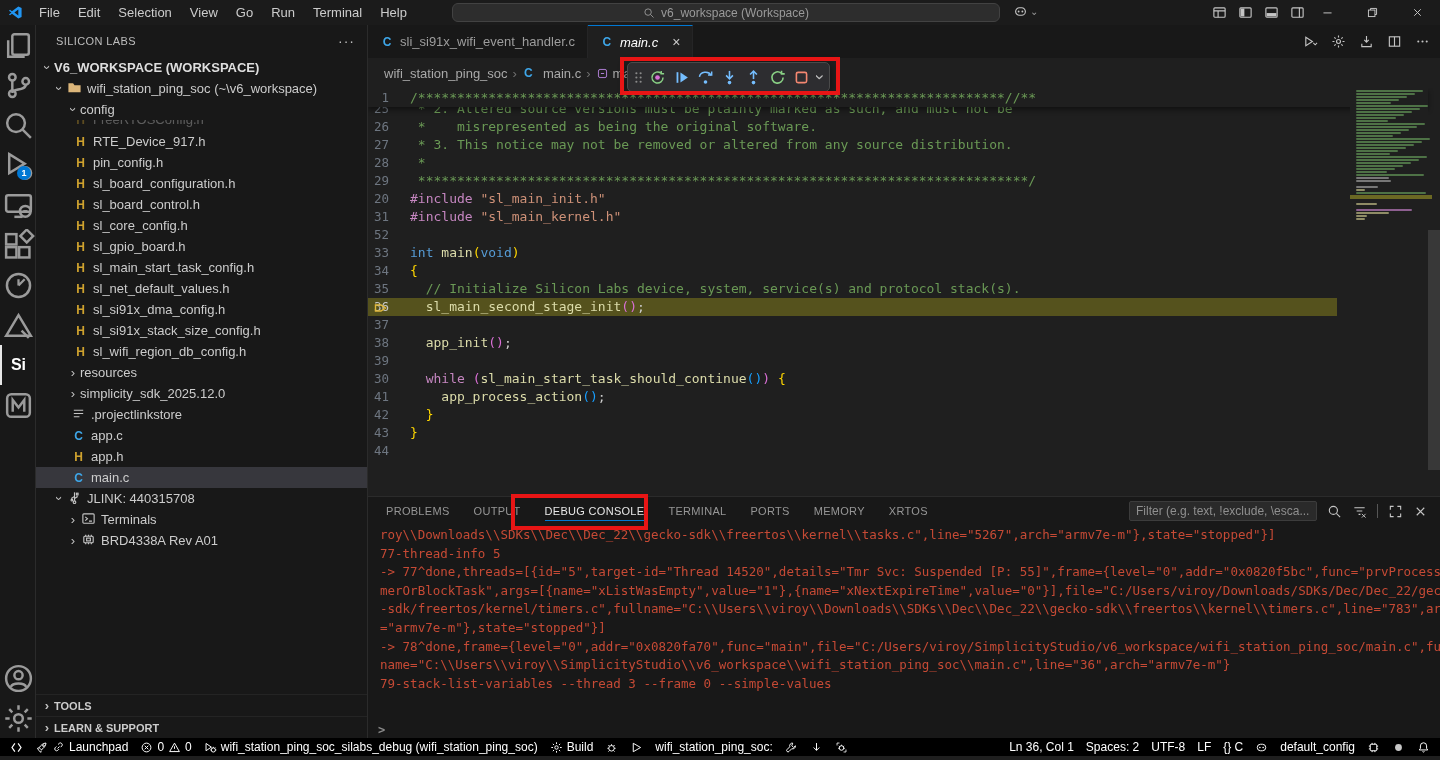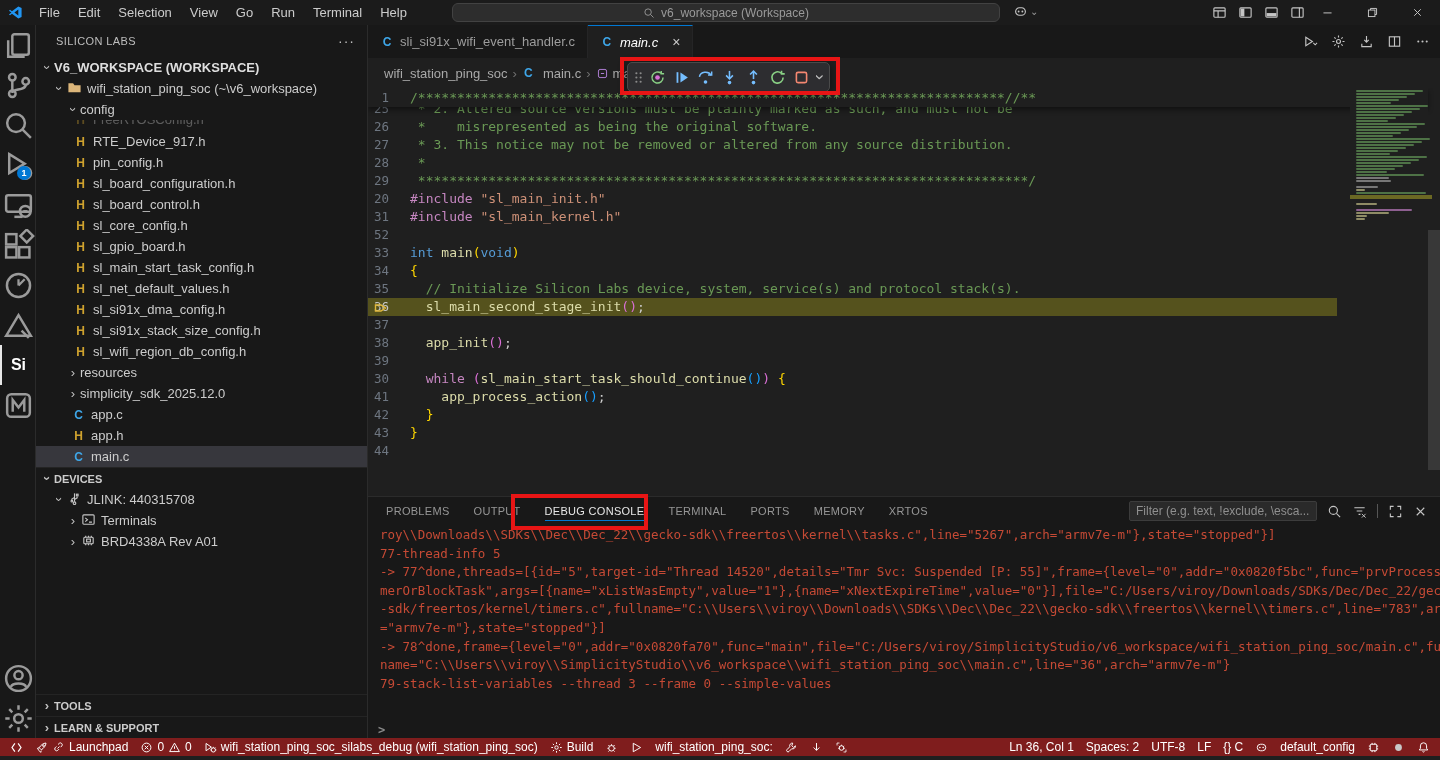--- a/index.html
+++ b/index.html
@@ -87,21 +87,21 @@
   .ptab.active::after{content:"";position:absolute;left:0;right:0;bottom:4px;height:1.5px;background:#0078d4}
   .panel-ctrl{position:absolute;right:12px;top:4px;display:flex;align-items:center;gap:10px;color:#c5c5c5;font-size:14px}
   .filter-input{width:188px;height:20px;background:#2a2a2a;border:1px solid #3c3c3c;border-radius:2px;color:#bbb;font-size:12px;padding:0 6px;font-family:"Liberation Sans",sans-serif}
   .filter-input::placeholder{color:#8f8f8f}
   .pc-sep{width:1px;height:14px;background:#565656}
   .console{position:absolute;top:28px;left:0;right:0;bottom:0;overflow:hidden;padding:1px 0 0 12px;font-family:"DejaVu Sans Mono",monospace;font-size:12.5px;color:#c64a35}
   .console .cnl{height:18.6px;line-height:18.6px;white-space:pre}
   .prompt{position:absolute;left:10px;bottom:1px;color:#8a8a8a;font-family:"DejaVu Sans Mono",monospace;font-size:12px;font-weight:bold}
 
   
-  .statusbar{height:18px;background:#7f1d1d;display:flex;align-items:center;color:#fff;font-size:12px;padding:0 4px;position:relative;z-index:20}
+  .statusbar{height:18px;background:#000000;display:flex;align-items:center;color:#fff;font-size:12px;padding:0 4px;position:relative;z-index:20}
   .sb-item{display:flex;align-items:center;gap:4px;padding:0 6px;height:22px;white-space:nowrap}
   .sb-item .icn{font-size:13px}
   .sb-right{margin-left:auto;display:flex;align-items:center}
 
   
   .anno{position:absolute;border:4px solid #e81515;z-index:60;pointer-events:none}
   .dbg-toolbar{position:absolute;left:627px;top:62px;height:30px;background:#2d2d30;border:1px solid #4a4a4a;border-radius:5px;box-shadow:0 2px 8px rgba(0,0,0,.55);display:flex;align-items:center;padding:0 3px;z-index:55}
   .dbg-btn{width:24px;height:24px;display:flex;align-items:center;justify-content:center;font-size:17px}
   .dbg-btn.grip{width:14px;color:#8a8a8a}
   .dbg-btn.chv{width:13px;color:#bdbdbd;font-size:12px}
@@ -373,37 +373,39 @@
           <span class="chev ">›</span>
           <span class="tlab">resources</span>
         </div>
         <div class="trow">
           <span class="tind" style="width:30px"></span>
           <span class="chev ">›</span>
           <span class="tlab">simplicity_sdk_2025.12.0</span>
         </div>
         <div class="trow">
           <span class="tind" style="width:34px"></span>
+          <span class="f-ic" style="color:#c5c5c5"><svg viewBox="0 0 16 16" fill="none" stroke="currentColor" stroke-width="1.2">
+              <path d="M3 4.5h10M3 8h10M3 11.5h6"></path>
+            </svg></span>
+          <span class="tlab">.projectlinkstore</span>
+        </div>
+        <div class="trow">
+          <span class="tind" style="width:34px"></span>
           <span class="f-ic c">C</span>
           <span class="tlab">app.c</span>
         </div>
         <div class="trow">
           <span class="tind" style="width:34px"></span>
           <span class="f-ic h">H</span>
           <span class="tlab">app.h</span>
         </div>
         <div class="trow sel">
           <span class="tind" style="width:34px"></span>
           <span class="f-ic c">C</span>
           <span class="tlab">main.c</span>
-        </div>
-        <div class="trow section">
-          <span class="tind" style="width:4px"></span>
-          <span class="chev down">›</span>
-          <span class="tlab">DEVICES</span>
         </div>
         <div class="trow">
           <span class="tind" style="width:16px"></span>
           <span class="chev down">›</span>
           <span class="f-ic" style="color:#c5c5c5"><svg viewBox="0 0 16 16" fill="none" stroke="currentColor" stroke-width="1.2">
               <path d="M8 2.5v9"></path>
               <circle cx="8" cy="13" r="1.4"></circle>
               <path d="M8 7L5.2 8.6V10M8 9l2.8-1.7V5.8"></path>
               <rect x="10" y="3.4" width="1.8" height="1.8"></rect>
               <circle cx="5.2" cy="10.8" r=".9"></circle>

